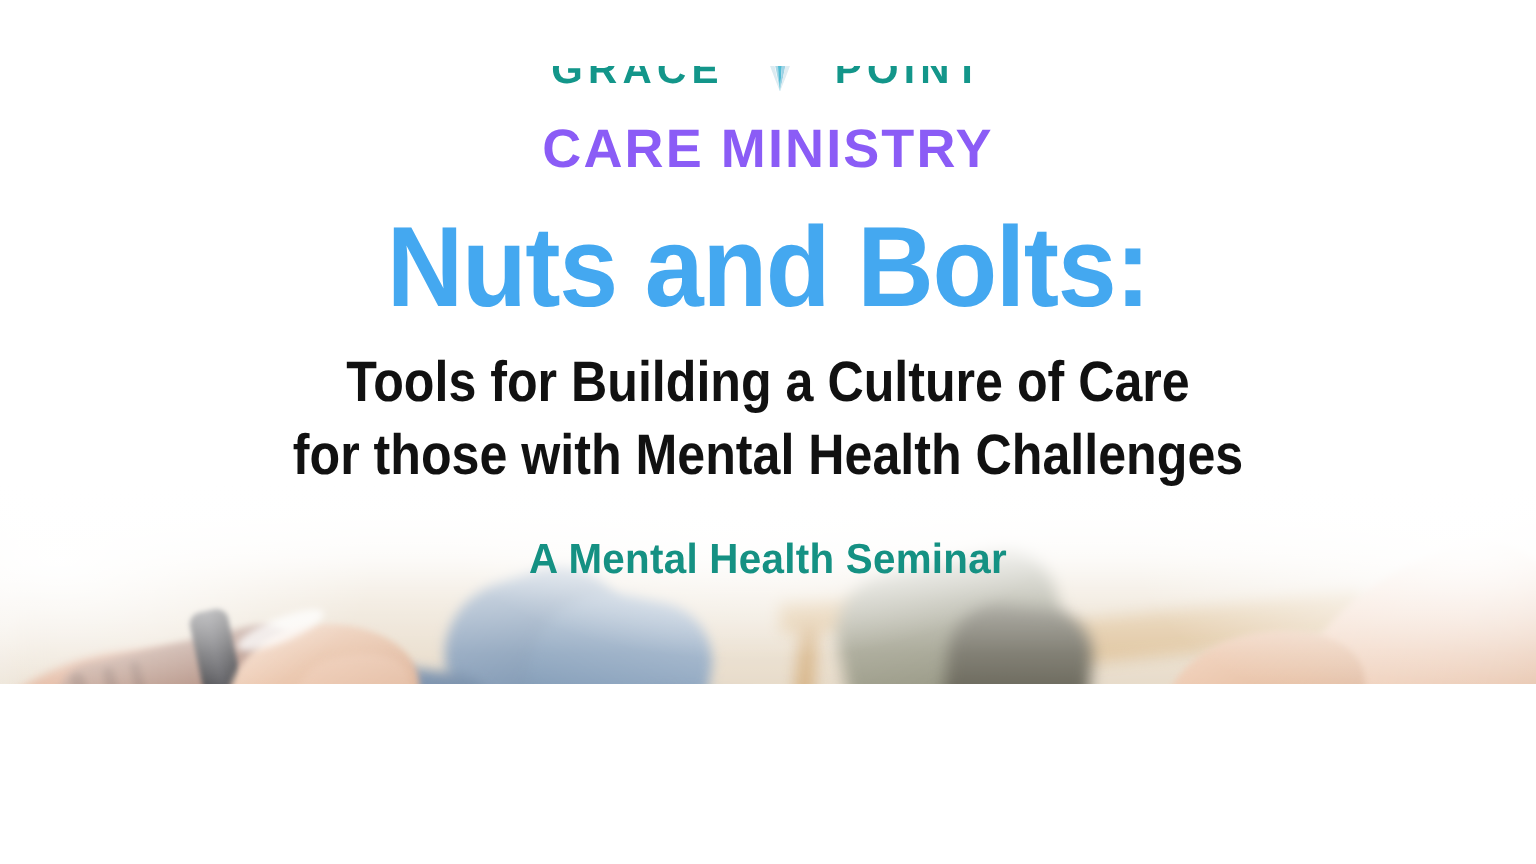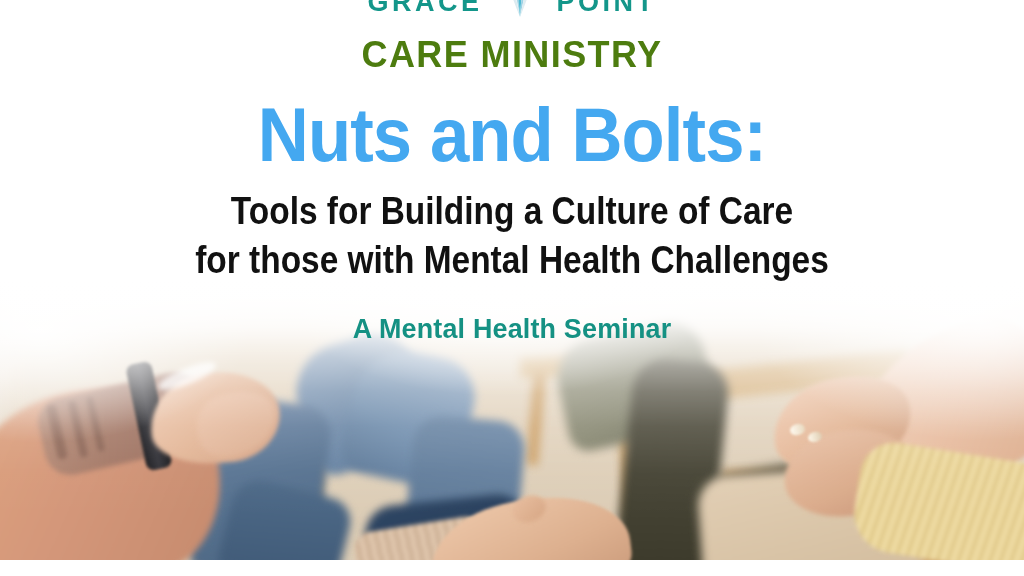--- a/index.html
+++ b/index.html
@@ -3,24 +3,25 @@
 <meta charset="utf-8">
 <style>
   html, body {
     margin: 0;
     padding: 0;
     background: #ffffff;
   }
   #canvas {
     position: relative;
     width: 1024px;
-    height: 560px;
+    height: 412px;
     overflow: hidden;
     background: #ffffff;
     font-family: "Liberation Sans", sans-serif;
+    margin-top: 44px;
   }
 
   
   .photo-layer {
     position: absolute;
     left: 0;
     top: 0;
     width: 1024px;
     height: 576px;
     overflow: hidden;
@@ -402,21 +403,21 @@
   .care-ministry {
     position: absolute;
     left: 0;
     top: 37px;
     width: 1024px;
     text-align: center;
     font-family: "Liberation Sans", sans-serif;
     font-weight: bold;
     font-size: 36px;
     letter-spacing: 1.4px;
-    color: #4d7c0f;
+    color: #8b5cf6;
     line-height: 1;
   }
 
   
   .main-title {
     position: absolute;
     left: 0;
     top: 96px;
     width: 1024px;
     text-align: center;

